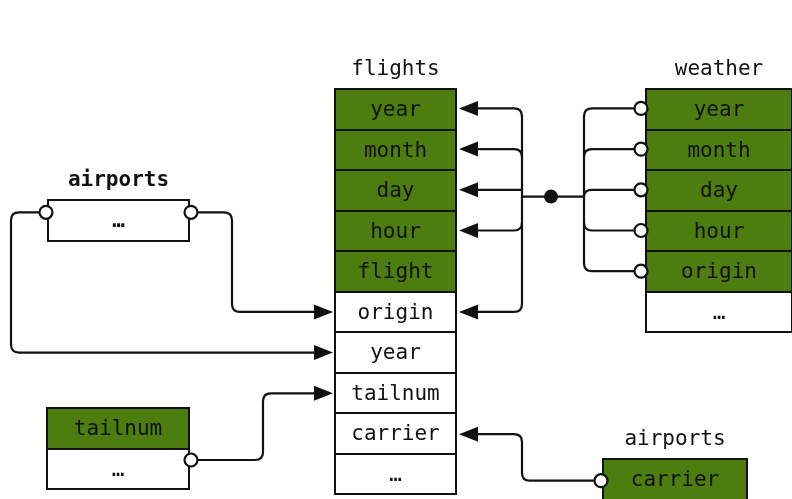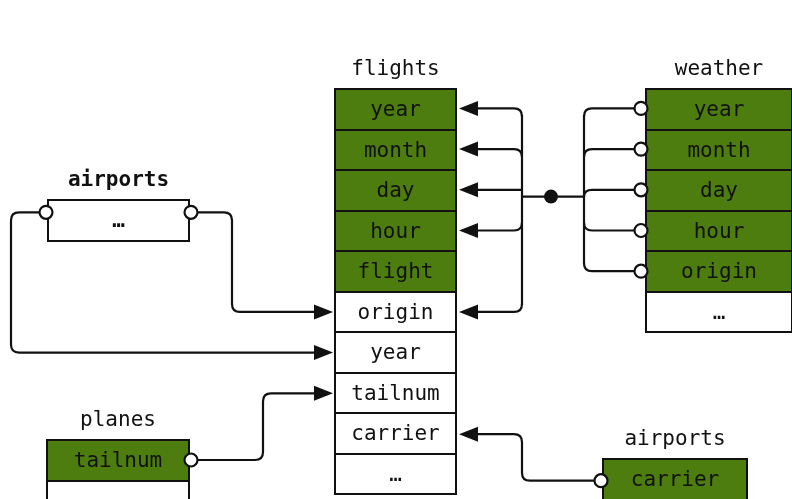--- a/index.html
+++ b/index.html
@@ -88,21 +88,20 @@
   <div class="table" style="left:47px;top:119px;width:143px;font-weight:bold;">
     <div class="title">airports</div>
     <div class="rows">
       <div class="row">
           <span>…</span>
         </div>
     </div>
   </div>
 
   <div class="table" style="left:46px;top:359px;width:144px;">
-    <div class="title">planes</div>
     <div class="rows">
       <div class="row key">
           <span>tailnum</span>
         </div>
       <div class="row">
           <span>…</span>
         </div>
     </div>
   </div>
 

